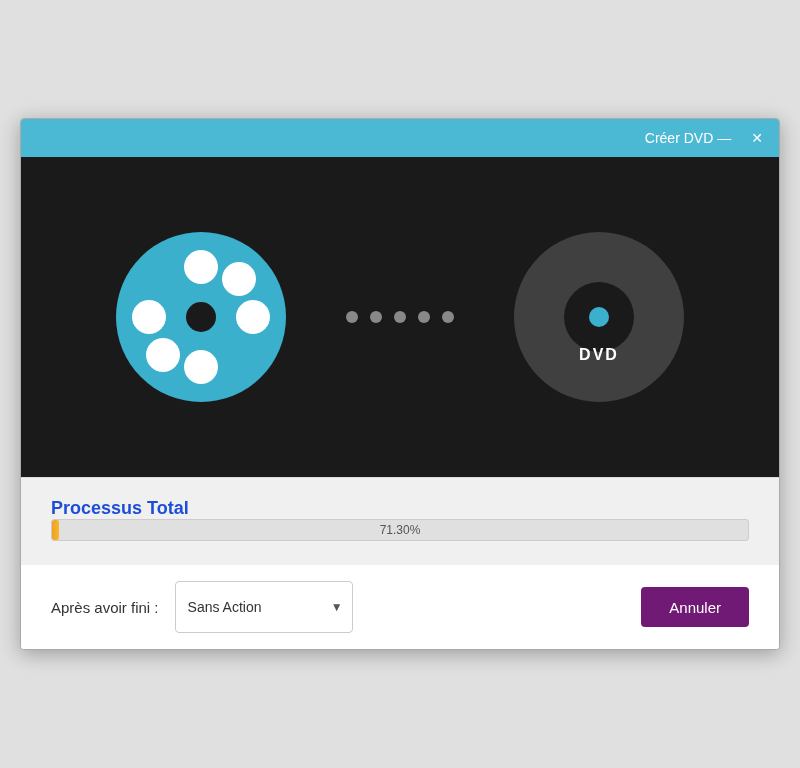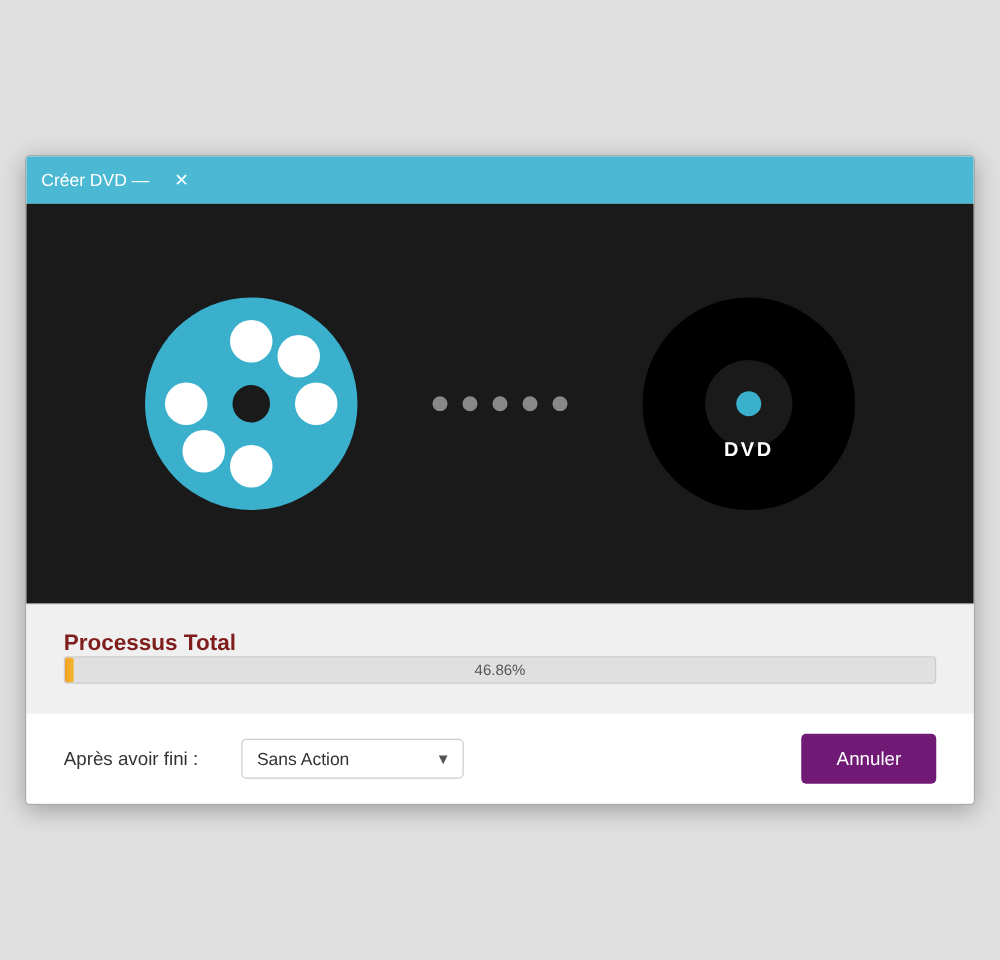--- a/index.html
+++ b/index.html
@@ -20,21 +20,21 @@
       border-radius: 4px;
       overflow: hidden;
       box-shadow: 0 4px 20px rgba(0,0,0,0.3);
     }
 
     .title-bar {
       background: #4bb8d4;
       height: 38px;
       display: flex;
       align-items: center;
-      justify-content: flex-start;
+      justify-content: flex-end;
       padding: 0 12px;
       user-select: none;
     }
 
     .title-bar-text {
       color: white;
       font-size: 14px;
       font-weight: 500;
     }
 
@@ -104,21 +104,21 @@
       height: 12px;
       border-radius: 50%;
       background: #888;
     }
 
     
     .dvd-disc {
       width: 170px;
       height: 170px;
       border-radius: 50%;
-      background: #000000;
+      background: #404040;
       position: relative;
       display: flex;
       align-items: center;
       justify-content: center;
     }
 
     .dvd-inner {
       width: 70px;
       height: 70px;
       border-radius: 50%;
@@ -162,21 +162,21 @@
     
     .progress-section {
       padding: 20px 30px 24px;
       background: #f0f0f0;
       border-top: 1px solid #ddd;
     }
 
     .progress-label {
       font-size: 18px;
       font-weight: bold;
-      color: #7f1d1d;
+      color: #1d4ed8;
     }
 
     .progress-bar-container {
       width: 100%;
       height: 22px;
       background: #e0e0e0;
       border: 1px solid #ccc;
       border-radius: 3px;
       position: relative;
       overflow: hidden;
@@ -196,31 +196,31 @@
       font-size: 12px;
       color: #555;
     }
 
     
     .bottom-section {
       padding: 16px 30px;
       background: white;
       display: flex;
       align-items: center;
-      gap: 34px;
+      gap: 16px;
     }
 
     .after-label {
       font-size: 15px;
       color: #333;
       white-space: nowrap;
     }
 
     .action-select {
-      height: 32px;
+      height: 52px;
       padding: 0 28px 0 12px;
       font-size: 14px;
       border: 1px solid #ccc;
       border-radius: 4px;
       background: white;
       appearance: none;
       -webkit-appearance: none;
       cursor: pointer;
       min-width: 160px;
       color: #333;
@@ -296,21 +296,21 @@
       <span class="dvd-label">DVD</span>
     </div>
 
   </div>
 
 
   <div class="progress-section">
     <div class="progress-label">Processus Total</div>
     <div class="progress-bar-container">
       <div class="progress-bar-fill" style="width: 1.05%"></div>
-      <span class="progress-text">46.86%</span>
+      <span class="progress-text">71.30%</span>
     </div>
   </div>
 
   <div class="bottom-section">
     <span class="after-label">Après avoir fini :</span>
     <div class="select-wrapper">
       <select class="action-select">
         <option>Sans Action</option>
         <option>Éteindre</option>
         <option>Veille</option>

